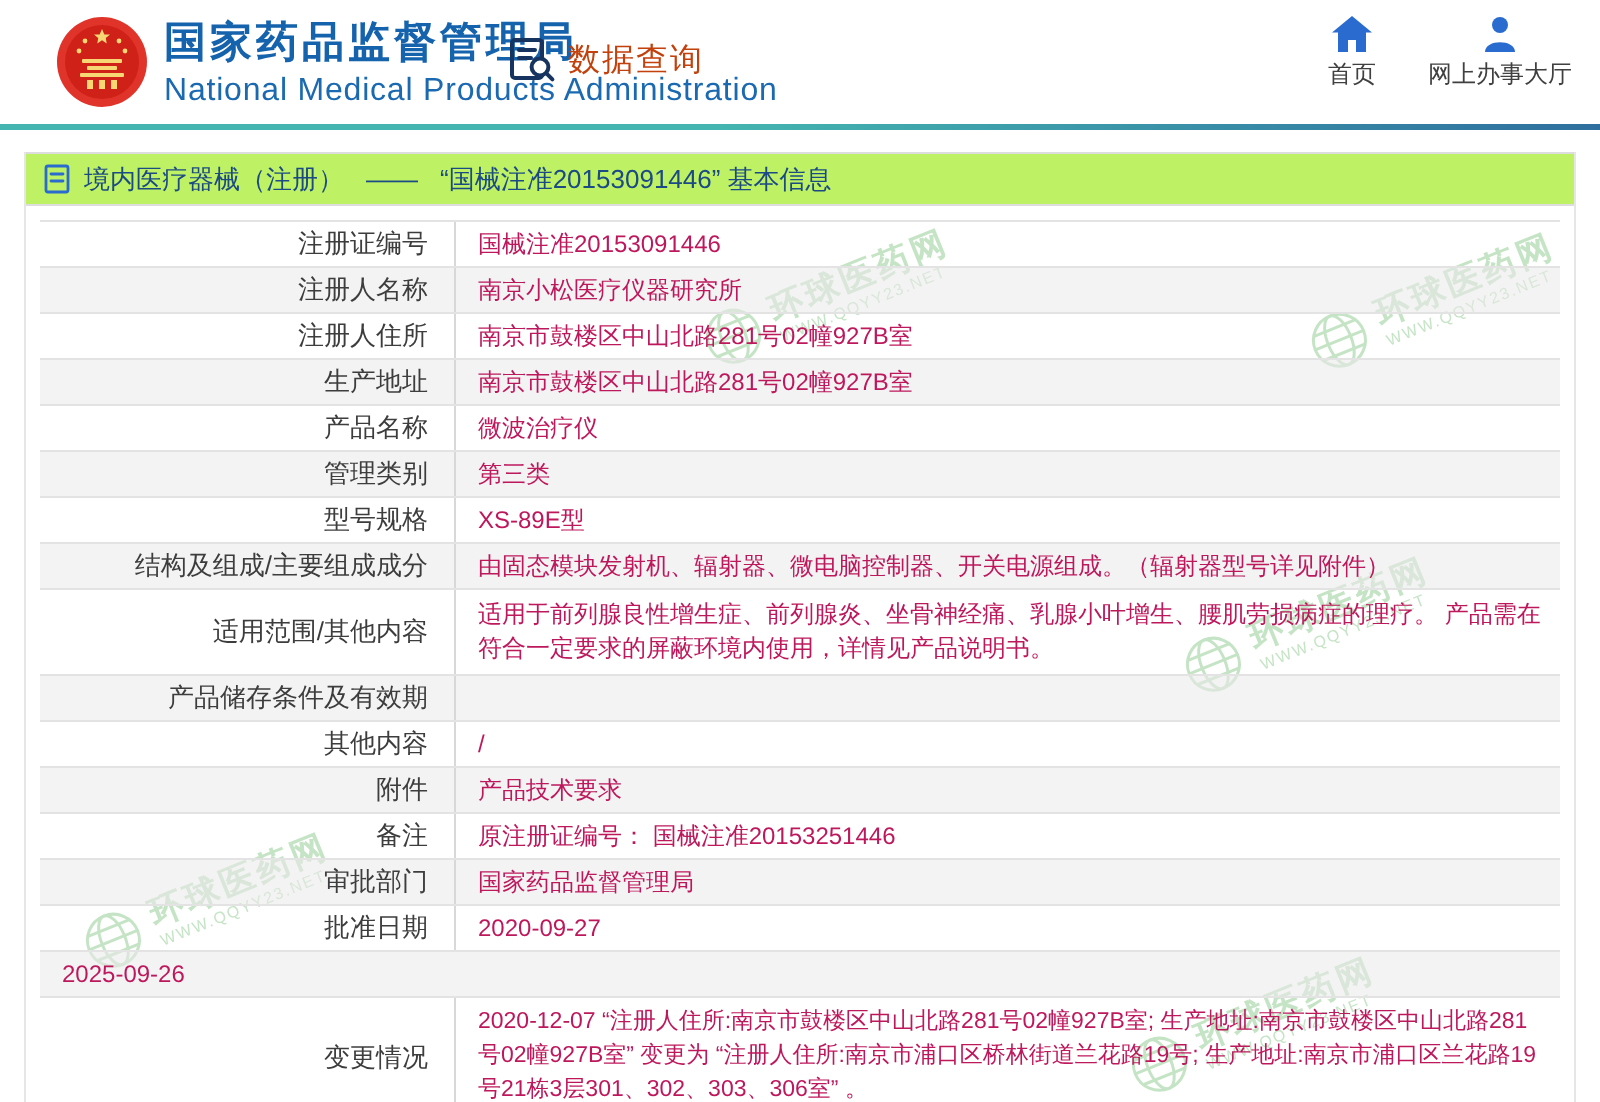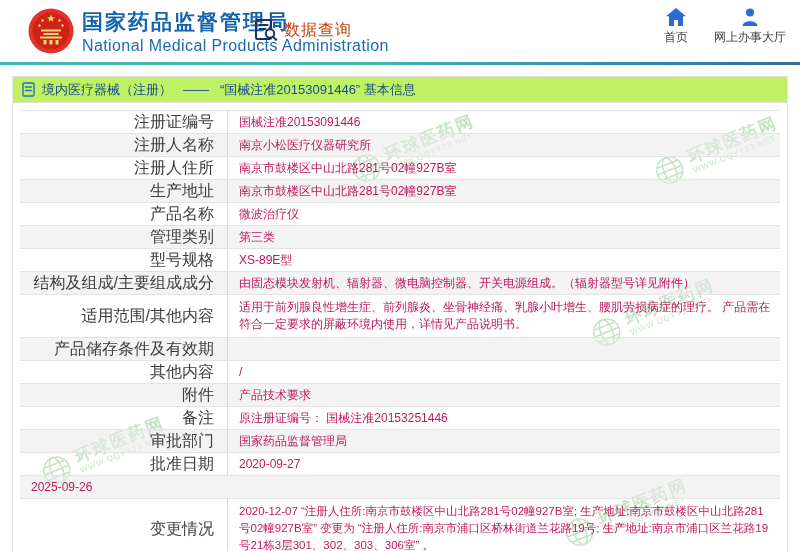--- a/index.html
+++ b/index.html
@@ -24,21 +24,21 @@
     border-top:1px solid #ddd; border-bottom:1px solid #ddd;
     display:flex; align-items:center; padding:0 9px; gap:7px; }
   .crumb-text { font-size:13px; color:#1b4a85; }
   .crumb-sep { font-size:13px; color:#1b4a85; margin:0 4px; }
   
   .dtable { margin-top:7px; border-top:1px solid #e3e3e3; position:relative; z-index:2; }
   .trow { display:flex; border-bottom:1px solid #e3e3e3; min-height:23px; align-items:stretch; background:transparent; }
   .trow:nth-child(even) { background:rgba(234,234,234,0.55); }
   .tlabel { width:208px; flex:none; border-right:1px solid #d8d8d8;
     display:flex; align-items:center; justify-content:flex-end; gap:4px;
-    text-align:right; padding:2px 13px 2px 2px; font-size:16px; color:#3d3d3d; line-height:16px; }
+    text-align:right; padding:2px 13px 2px 2px; font-size:13px; color:#3d3d3d; line-height:16px; }
   .tvalue { flex:1; display:flex; align-items:center; padding:2px 8px 2px 11px;
     font-size:12px; color:#be185d; line-height:17px; }
   .tvalue.wrap { display:block; padding-top:4px; padding-bottom:4px; }
   .tvalue.small { font-size:11.5px; }
   
   .wm { position:absolute; display:flex; align-items:center; gap:7px;
     transform:rotate(-22deg); color:#8cc98c; opacity:0.5; pointer-events:none; z-index:1; }
   .wm-l1 { font-size:17px; font-weight:bold; letter-spacing:2px; line-height:18px; }
   .wm-l2 { font-size:8px; letter-spacing:1px; }
   .wm1 { left:335px; top:58px; }

